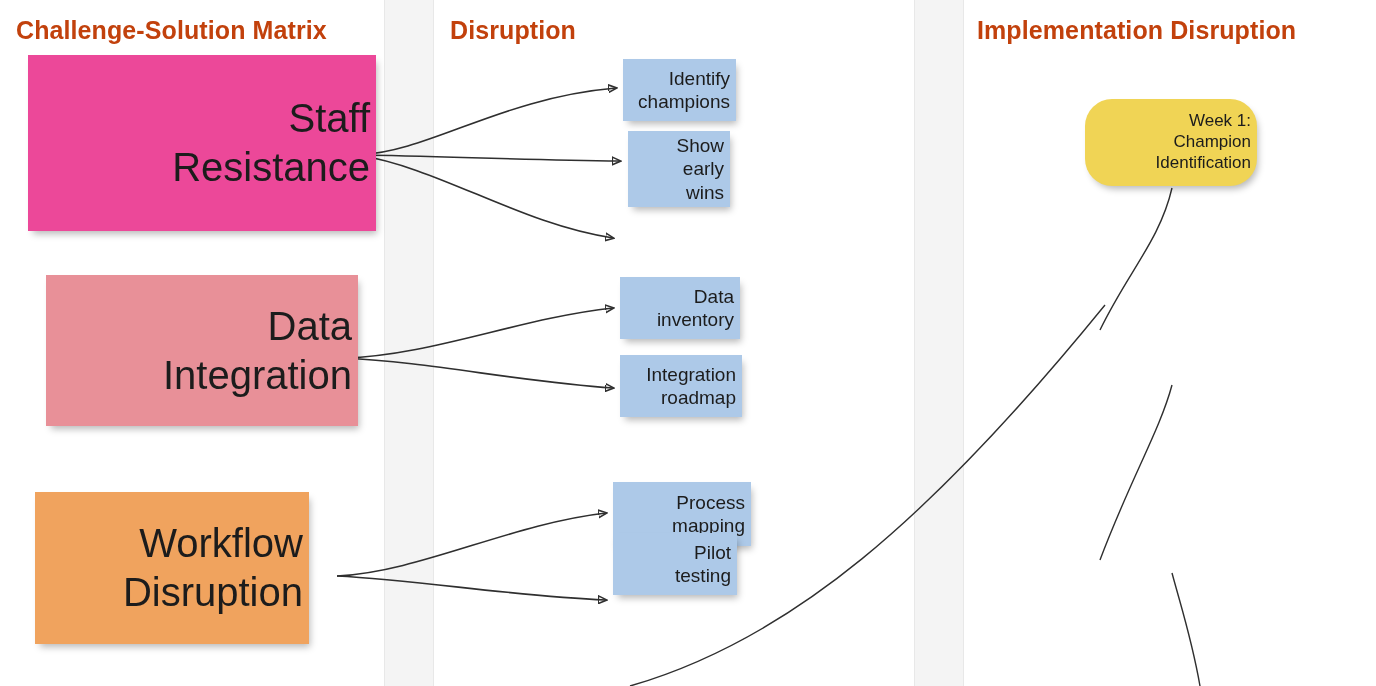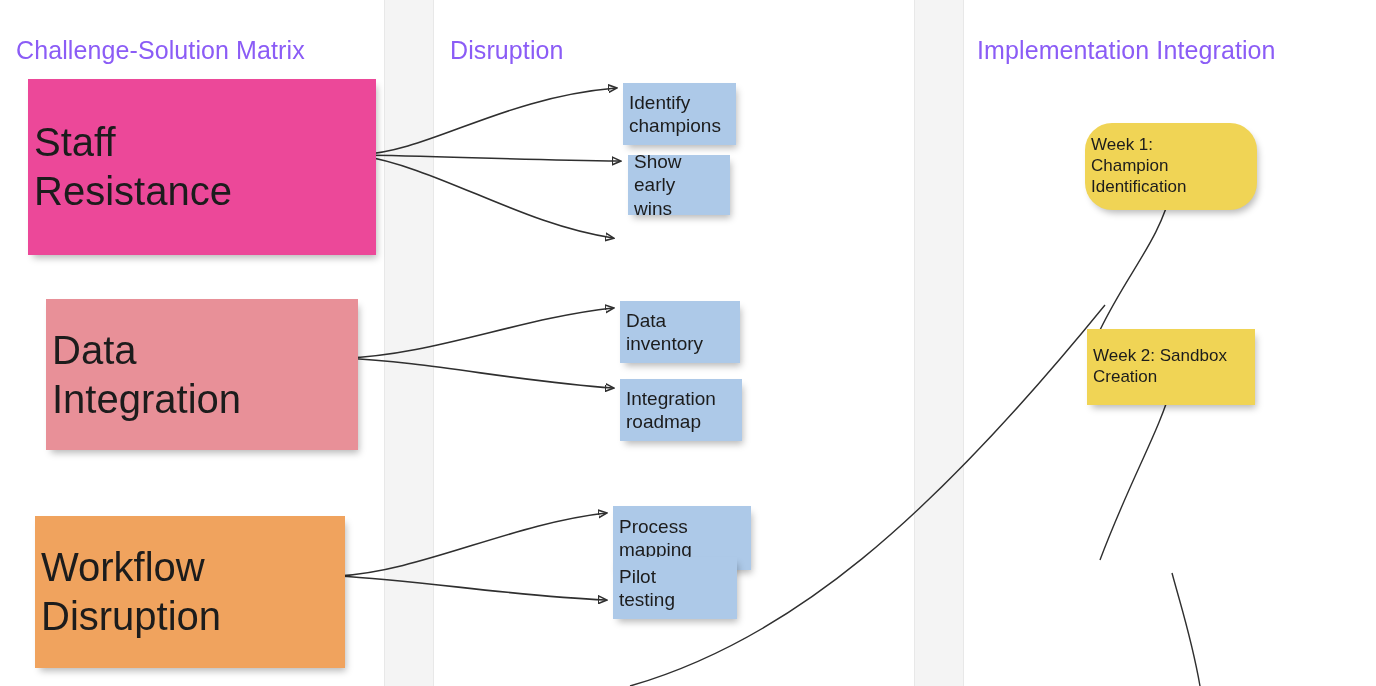--- a/index.html
+++ b/index.html
@@ -30,25 +30,24 @@
     border-right: 1px solid #e8e8e8;
     box-sizing: border-box;
   }
   #band-1 { left: 384px; width: 50px; }
   #band-2 { left: 914px; width: 50px; }
 
   
   .col-title {
     position: absolute;
     font-size: 25px;
-    font-weight: 400;
-    color: #8b5cf6;
+    font-weight: 700;
+    color: #c2410c;
     white-space: nowrap;
     letter-spacing: 0.1px;
-    margin-top: 20px;
   }
   #title-challenges   { left: 16px;  top: 16px; }
   #title-solutions    { left: 450px; top: 16px; }
   #title-checkpoints  { left: 977px; top: 16px; }
 
   
   #connectors {
     position: absolute;
     left: 0; top: 0;
     width: 1376px;
@@ -62,43 +61,42 @@
   }
   #connectors .thin { stroke-width: 1.4; }
 
   
   .note {
     position: absolute;
     box-sizing: border-box;
     display: flex;
     align-items: center;
     justify-content: center;
-    text-align: left;
+    text-align: right;
     color: #1c1c1c;
     line-height: 1.22;
     box-shadow: 3px 5px 7px -2px rgba(0,0,0,0.28);
     padding: 8px 6px;
-    margin-top: 24px;
   }
   .note.challenge { font-size: 40px; }
   .note.solution  { font-size: 19px; }
   .note.solution.small { font-size: 15px; }
   .note.checkpoint { font-size: 19px; }
   .note.checkpoint.small { font-size: 17px; }
 
   .note .note-text { display: block; width: 100%; }
 
   
   #note-staff-resistance   { left: 28px; top: 55px;  width: 348px; height: 176px; background: #ec4899; }
   #note-data-integration   { left: 46px; top: 275px; width: 312px; height: 151px; background: #e89098; }
-  #note-workflow-disruption{ left: 35px; top: 492px; width: 310px; height: 152px; background: #f0a35e; }
+  #note-workflow-disruption{ left: 35px; top: 492px; width: 274px; height: 152px; background: #f0a35e; }
 
   
   #note-identify-champions { left: 623px; top: 59px;  width: 113px; height: 62px;  background: #adc9e8; }
-  #note-show-early-wins    { left: 628px; top: 131px; width: 102px; height: 60px;  background: #adc9e8; }
+  #note-show-early-wins    { left: 628px; top: 131px; width: 102px; height: 76px;  background: #adc9e8; }
   #note-create-feedback    { left: 620px; top: 206px; width: 116px; height: 56px;  background: #adc9e8; }
   #note-data-inventory     { left: 620px; top: 277px; width: 120px; height: 62px;  background: #adc9e8; }
   #note-integration-roadmap{ left: 620px; top: 355px; width: 122px; height: 62px;  background: #adc9e8; }
   #note-process-mapping    { left: 613px; top: 482px; width: 138px; height: 64px;  background: #adc9e8; }
   #note-pilot-testing      { left: 613px; top: 533px; width: 124px; height: 62px;  background: #adc9e8; }
 
   
   #note-week1 { left: 1085px; top: 99px;  width: 172px; height: 87px;  background: #f0d455; border-radius: 27px; }
   #note-week2 { left: 1087px; top: 305px; width: 168px; height: 76px;  background: #f0d455; }
   #note-week3 { left: 1087px; top: 483px; width: 170px; height: 88px;  background: #f0d455; }
@@ -106,21 +104,21 @@
 </head>
 <body>
 
 <div id="canvas">
 
   <div class="band" id="band-1"></div>
   <div class="band" id="band-2"></div>
 
   <div class="col-title" id="title-challenges">Challenge-Solution Matrix</div>
   <div class="col-title" id="title-solutions">Disruption</div>
-  <div class="col-title" id="title-checkpoints">Implementation Integration</div>
+  <div class="col-title" id="title-checkpoints">Implementation Disruption</div>
 
   <svg id="connectors" viewBox="0 0 1376 686">
     <defs>
       <marker id="arrow" viewBox="0 0 10 10" refX="8" refY="5" markerWidth="6" markerHeight="6" orient="auto-start-reverse">
         <path d="M 0 1 L 9 5 L 0 9 z" fill="#2f2f2f" stroke="none"></path>
       </marker>
     </defs>
 
     <path d="M 358 155 C 430 152 500 98 616 88" marker-end="url(#arrow)"></path>
     <path d="M 358 155 C 440 156 520 160 620 161" marker-end="url(#arrow)"></path>
@@ -163,17 +161,14 @@
   <div class="note solution" id="note-process-mapping">
     <span class="note-text">Process<br>mapping</span>
   </div>
   <div class="note solution" id="note-pilot-testing">
     <span class="note-text">Pilot<br>testing</span>
   </div>
 
   <div class="note checkpoint small" id="note-week1">
     <span class="note-text">Week 1:<br>Champion<br>Identification</span>
   </div>
-  <div class="note checkpoint small" id="note-week2">
-    <span class="note-text">Week 2: Sandbox<br>Creation</span>
-  </div>
 
 </div>
 
 </body></html>

